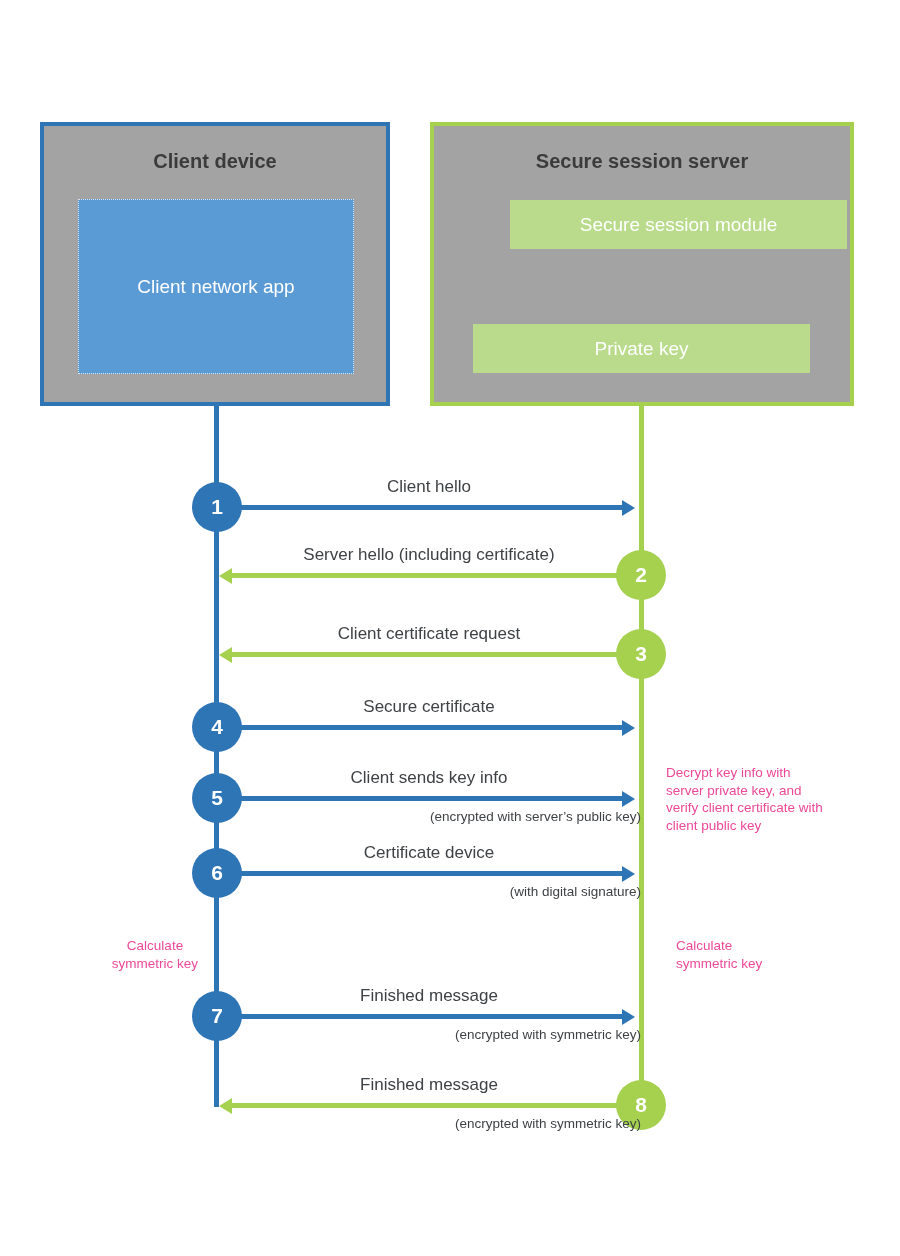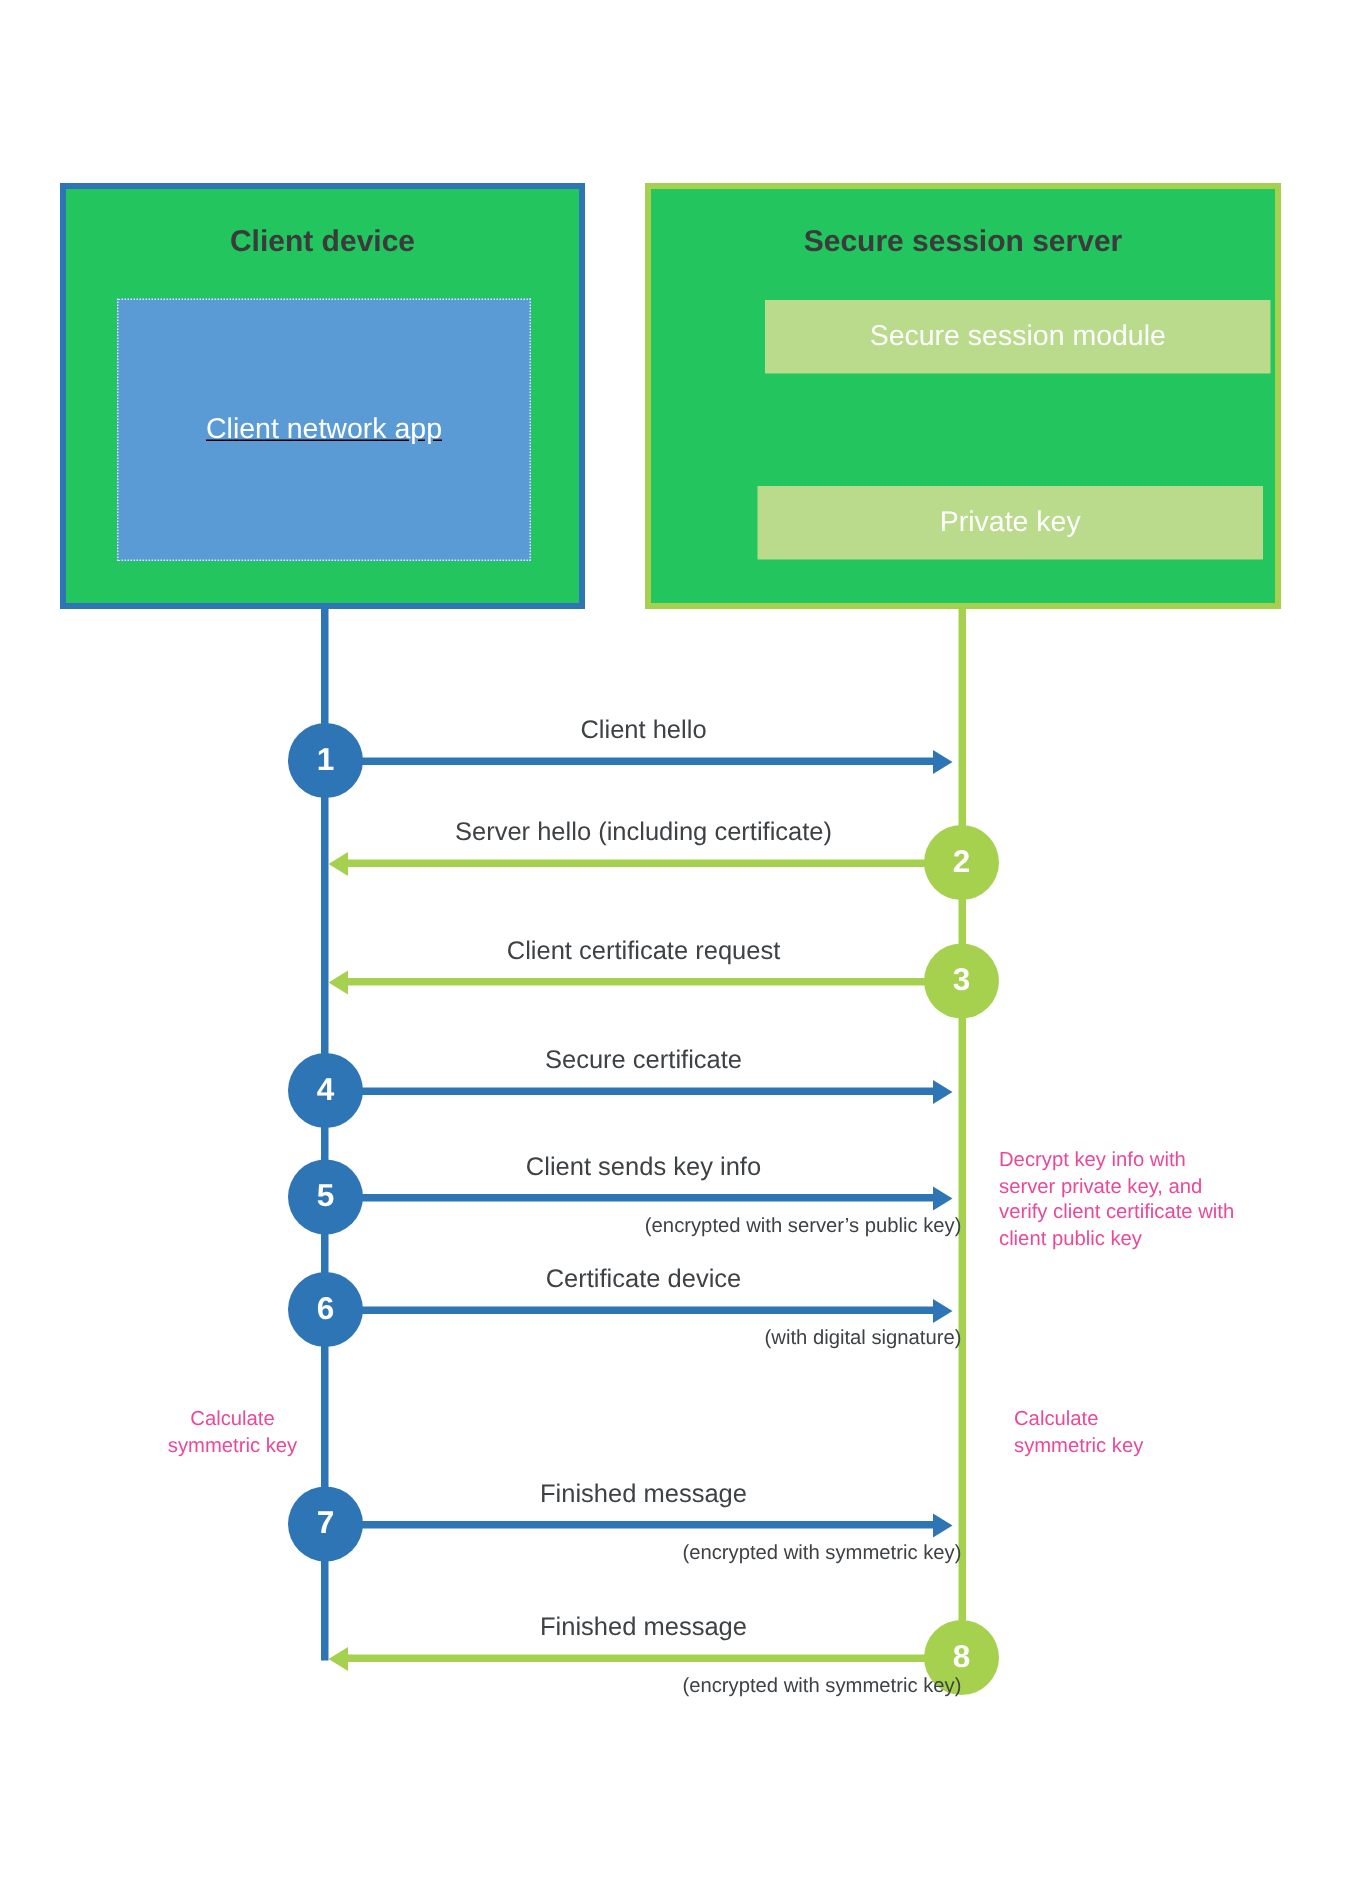--- a/index.html
+++ b/index.html
@@ -6,44 +6,44 @@
   html,body { background:#ffffff; }
   body { font-family:"Liberation Sans", sans-serif; }
   .canvas { position:relative; width:900px; height:1256px; background:#ffffff; overflow:hidden; }
 
   .page-title {
     position:absolute; left:36px; top:30px;
     font-size:27px; font-weight:300; color:#595959; letter-spacing:-0.2px;
   }
 
   
-  .actor { position:absolute; top:122px; height:284px; background:#22c55e; }
+  .actor { position:absolute; top:122px; height:284px; background:#a3a3a3; }
   .actor.client { left:40px; width:350px; border:4px solid #2e75b6; }
   .actor.server { left:430px; width:424px; border:4px solid #a5d14f; }
   .actor-title {
     position:absolute; left:0; right:0; top:24px; text-align:center;
     font-size:20px; font-weight:bold; color:#3b3b3b;
   }
   .app-box {
     position:absolute; left:34px; top:73px; width:276px; height:175px;
     background:#5b9bd5; border:1px dotted #d9e6f4;
-    display:flex; align-items:center; justify-content:center;text-decoration:underline;
+    display:flex; align-items:center; justify-content:center;
   }
   .app-box span {
     display:block; width:190px; text-align:center;
     color:#ffffff; font-size:19px; line-height:27px;
   }
   .module {
     position:absolute; left:39px; width:337px; height:49px;
     background:#b9db8b; color:#ffffff; font-size:19px;
     text-align:center; line-height:49px;
   }
   .module.m0 { top:74px;margin-left:37px; }
   .module.m1 { top:136px; }
-  .module.m2 { top:198px;margin-left:32px; }
+  .module.m2 { top:198px; }
 
   
   .lifeline { position:absolute; top:406px; width:5px; height:701px; }
   .lifeline.blue  { left:214px; background:#2e75b6; }
   .lifeline.green { left:639px; background:#a5d14f; }
 
   
   .step { position:absolute; left:0; top:0; }
   .circle {
     position:absolute; width:50px; height:50px; border-radius:50%;

